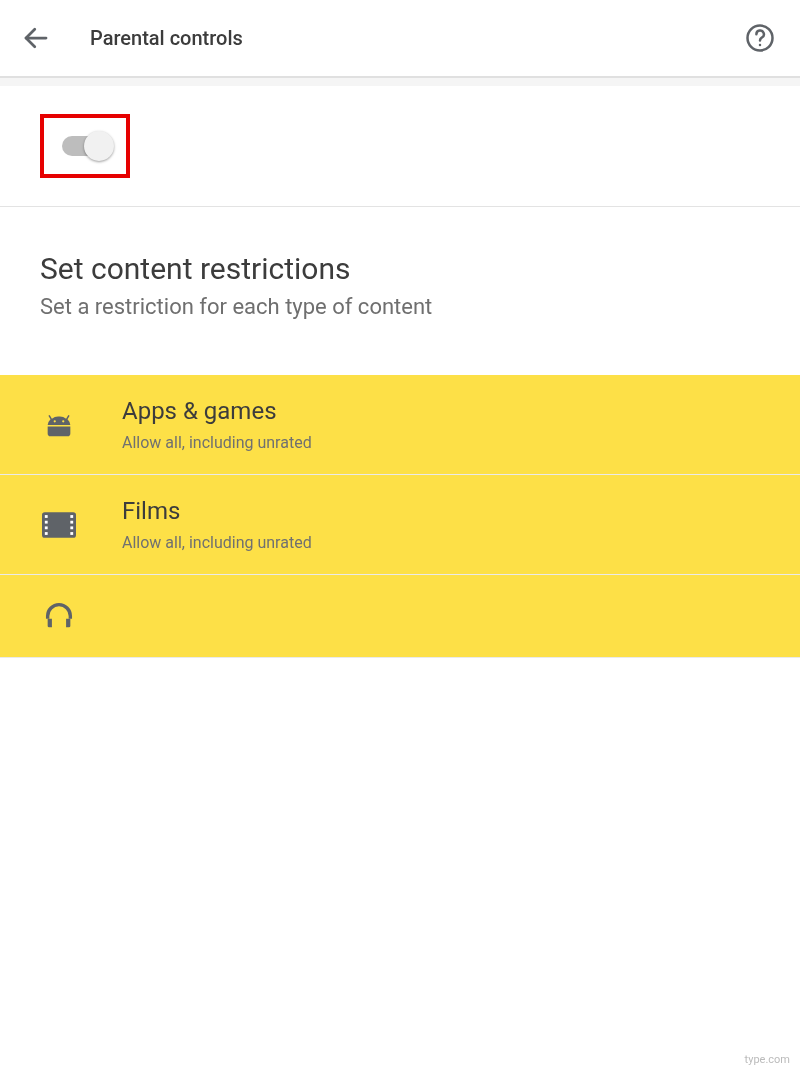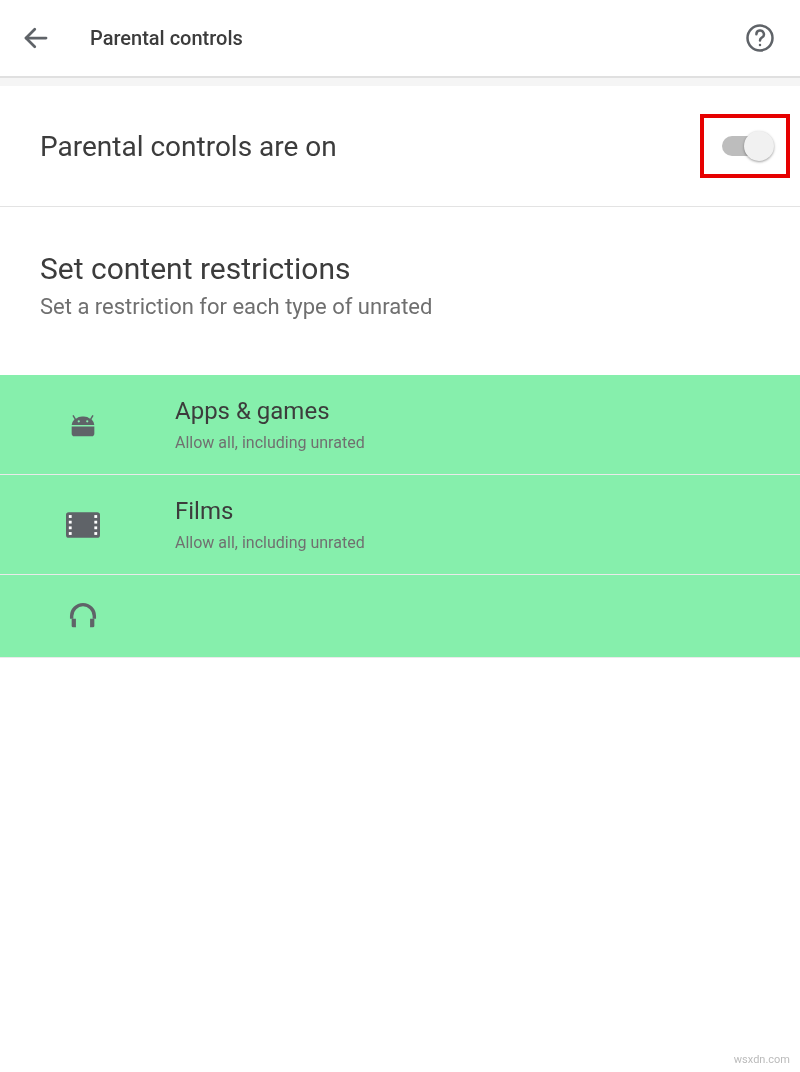--- a/index.html
+++ b/index.html
@@ -107,25 +107,24 @@
       color: #6f6f6f;
       font-weight: 400;
     }
     .gap2 {
       height: 40px;
       background: #fff;
     }
     .item {
       display: flex;
       align-items: center;
-      padding: 22px 64px;
+      padding: 22px 40px;
       border-bottom: 1px solid #eaeaea;
-      background: #86efac;
+      background: #fde047;
       cursor: pointer;
-      gap: 29px;
     }
     .item:last-child {
       border-bottom: none;
     }
     .item-icon {
       width: 38px;
       height: 38px;
       display: flex;
       align-items: center;
       justify-content: center;
@@ -171,33 +170,32 @@
       <circle cx="12" cy="12" r="10"></circle>
       <path d="M9.1 9a3 3 0 1 1 4.3 2.7c-.8.5-1.4 1.1-1.4 2.3" stroke-linecap="round"></path>
       <circle cx="12" cy="17.5" r="1" fill="#5f6368" stroke="none"></circle>
     </svg>
   </div>
 </div>
 
 <div class="spacer-top"></div>
 
 <div class="toggle-section">
-  <div class="toggle-label">Parental controls are on</div>
   <div class="toggle-highlight">
     <div class="toggle-track">
       <div class="toggle-thumb"></div>
     </div>
   </div>
 </div>
 
 <div class="gap"></div>
 
 <div class="section-header">
   <div class="section-title">Set content restrictions</div>
-  <div class="section-sub">Set a restriction for each type of unrated</div>
+  <div class="section-sub">Set a restriction for each type of content</div>
 </div>
 
 <div class="gap2"></div>
 
 <div class="item">
   <div class="item-icon">
     <svg width="34" height="34" viewBox="0 0 24 24" fill="#5f6368">
       <path d="M6 8l-1.5-2.6.9-.5L7 7.5A7 7 0 0 1 12 6a7 7 0 0 1 5 1.5l1.6-2.6.9.5L18 8a7 7 0 0 1 2 4H4a7 7 0 0 1 2-4zm3 2.2a.8.8 0 1 0 0-1.6.8.8 0 0 0 0 1.6zm6 0a.8.8 0 1 0 0-1.6.8.8 0 0 0 0 1.6zM4 13h16v5a2 2 0 0 1-2 2H6a2 2 0 0 1-2-2v-5z"></path>
     </svg>
   </div>
@@ -230,13 +228,13 @@
 <div class="item">
   <div class="item-icon">
     <svg width="34" height="34" viewBox="0 0 24 24" fill="none" stroke="#5f6368" stroke-width="2.4">
       <path d="M4 14v-2a8 8 0 0 1 16 0v2"></path>
       <path d="M4 14h3v6H5a1 1 0 0 1-1-1v-5z" fill="#5f6368" stroke="none"></path>
       <path d="M20 14h-3v6h2a1 1 0 0 0 1-1v-5z" fill="#5f6368" stroke="none"></path>
     </svg>
   </div>
 </div>
 
-<div class="watermark">wsxdn.com</div>
+<div class="watermark">type.com</div>
 
 </body></html>

